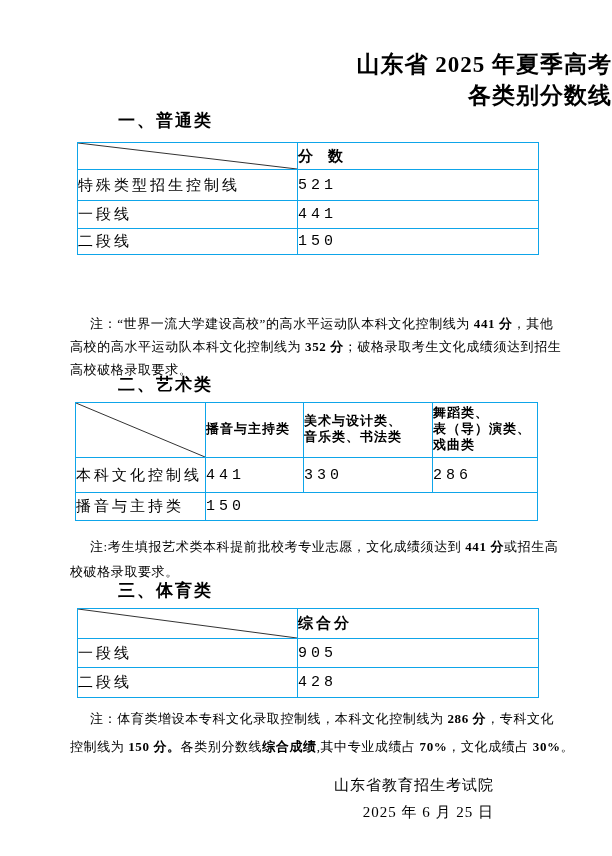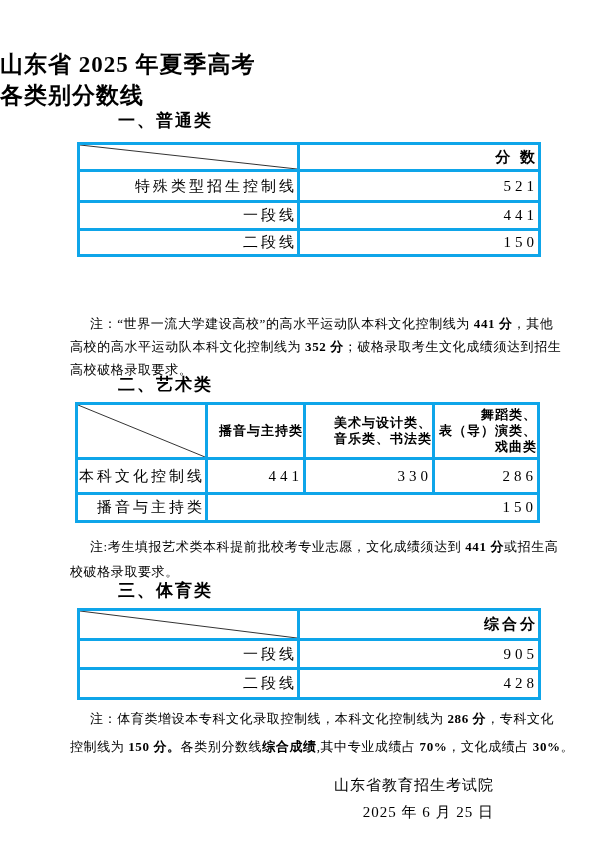--- a/index.html
+++ b/index.html
@@ -1,25 +1,25 @@
 <!DOCTYPE html>
 <html><head>
 <meta charset="utf-8">
 <style>
   html,body{margin:0;padding:0;background:#fff;}
   body{width:612px;height:856px;position:relative;overflow:hidden;
        font-family:"Liberation Serif","DejaVu Serif",serif;color:#000;}
   .abs{position:absolute;}
-  .title{left:0;width:612px;text-align:left;font-weight:bold;
+  .title{left:0;width:612px;text-align:right;font-weight:bold;
          font-size:23px;letter-spacing:1px;line-height:30px;}
   .sec-head{left:118px;font-family:"Liberation Sans","DejaVu Sans",sans-serif;
             font-weight:bold;font-size:17px;letter-spacing:2px;line-height:22px;}
   table{border-collapse:collapse;table-layout:fixed;}
-  td{border:3px solid #0ea5e9;text-align:right;vertical-align:middle;
-     font-size:15px;letter-spacing:3px;padding:0;}
+  td{border:1px solid #0ea5e9;text-align:left;vertical-align:middle;
+     font-size:15px;letter-spacing:3px;padding:0;font-family:Liberation Mono, monospace;}
   td.val{letter-spacing:4px;font-size:15px;}
   td.hdr{font-weight:bold;}
   td.hdr-sm{font-weight:bold;font-size:13px;letter-spacing:1px;line-height:16px;}
   .preline{white-space:pre-line;}
   td.diag{position:relative;padding:0;}
   td.diag svg{position:absolute;left:0;top:0;width:100%;height:100%;display:block;}
   .lbl2{line-height:24px;letter-spacing:2px;}
   .note{font-size:13px;letter-spacing:0.6px;width:478px;left:70px;}
   .note .line{white-space:nowrap;}
   .note .indent{text-indent:20px;}

